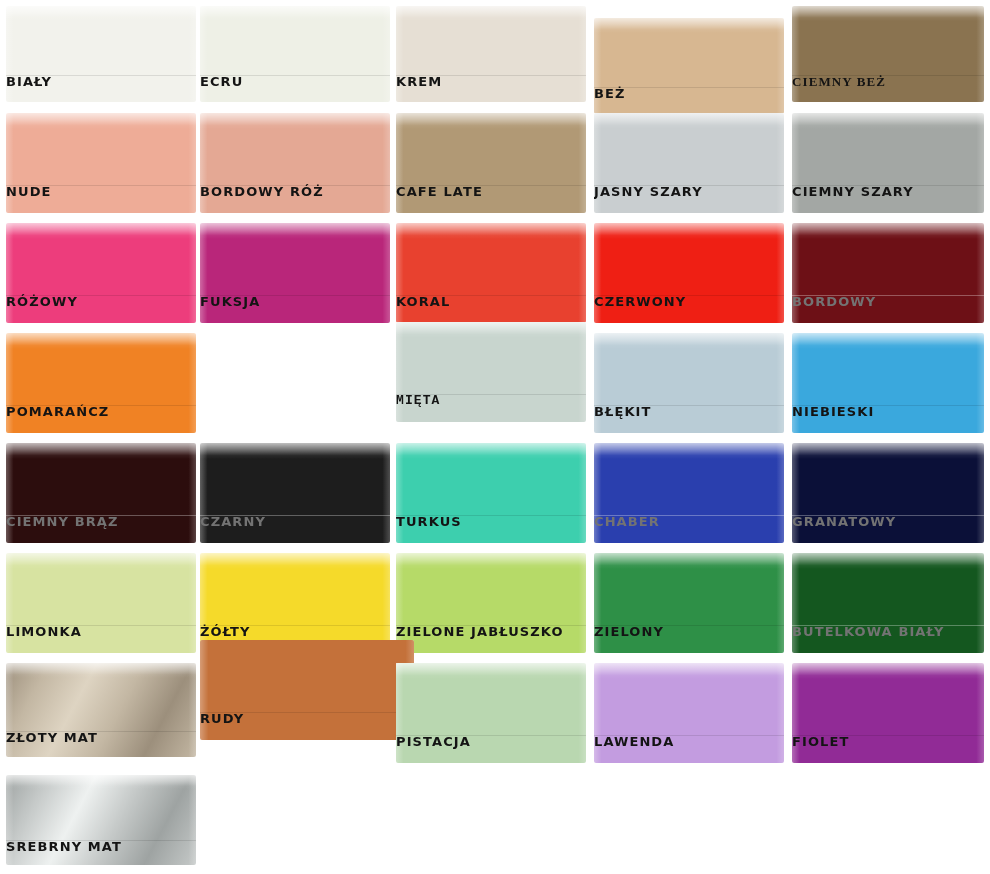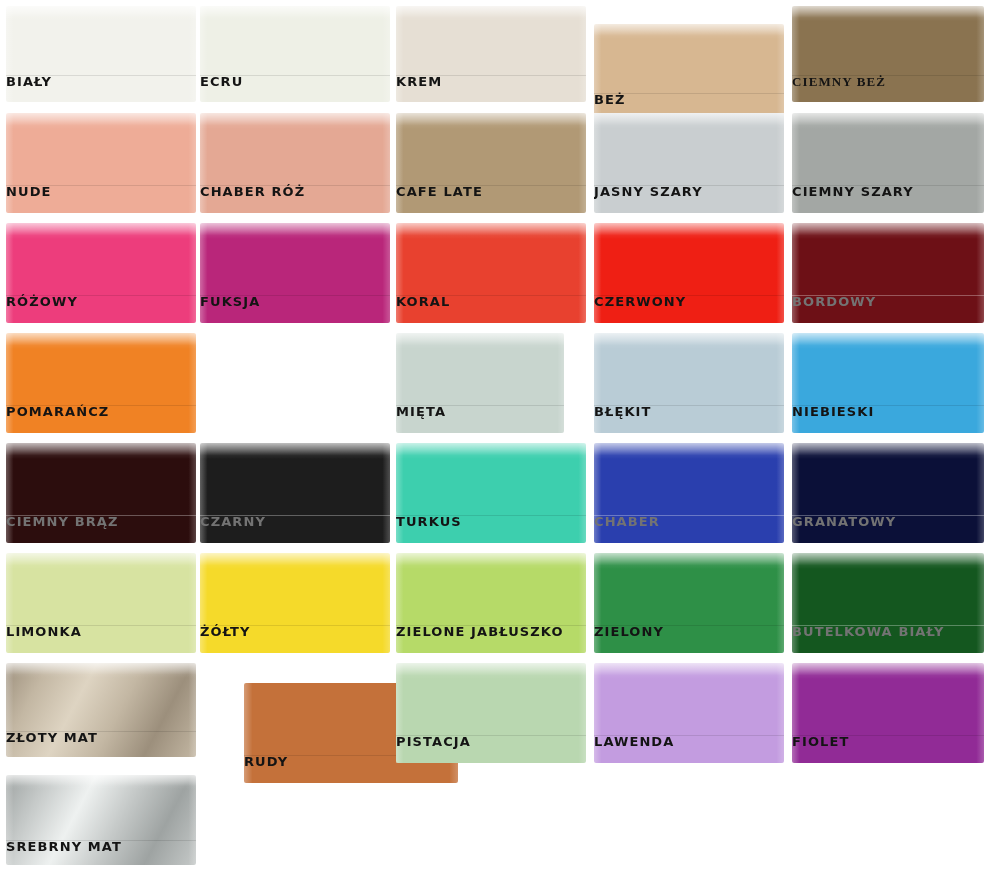--- a/index.html
+++ b/index.html
@@ -102,21 +102,21 @@
       <div class="seam dark"></div>
       <div class="label">ECRU</div>
     </div>
     <div class="swatch" style="left: 396px; top: 6px; width: 190px; height: 96px;">
       <div class="body" style="background: rgb(230, 223, 212);"></div>
       <div class="edges"></div>
       <div class="gloss"></div>
       <div class="seam dark"></div>
       <div class="label">KREM</div>
     </div>
-    <div class="swatch" style="left: 594px; top: 24px; width: 190px; height: 96px;">
+    <div class="swatch" style="left: 594px; top: 18px; width: 190px; height: 96px;">
       <div class="body" style="background: rgb(215, 183, 145);"></div>
       <div class="edges"></div>
       <div class="gloss"></div>
       <div class="seam dark"></div>
       <div class="label">BEŻ</div>
     </div>
     <div class="swatch" style="left: 792px; top: 6px; width: 192px; height: 96px; font-family: Liberation Serif, serif;">
       <div class="body" style="background: rgb(138, 115, 80);"></div>
       <div class="edges"></div>
       <div class="gloss"></div>
@@ -128,21 +128,21 @@
       <div class="edges"></div>
       <div class="gloss"></div>
       <div class="seam dark"></div>
       <div class="label">NUDE</div>
     </div>
     <div class="swatch" style="left: 200px; top: 113px; width: 190px; height: 100px;">
       <div class="body" style="background: rgb(228, 168, 148);"></div>
       <div class="edges"></div>
       <div class="gloss"></div>
       <div class="seam dark"></div>
-      <div class="label">CHABER RÓŻ</div>
+      <div class="label">BORDOWY RÓŻ</div>
     </div>
     <div class="swatch" style="left: 396px; top: 113px; width: 190px; height: 100px;">
       <div class="body" style="background: rgb(177, 153, 117);"></div>
       <div class="edges"></div>
       <div class="gloss"></div>
       <div class="seam dark"></div>
       <div class="label">CAFE LATE</div>
     </div>
     <div class="swatch" style="left: 594px; top: 113px; width: 190px; height: 100px;">
       <div class="body" style="background: rgb(201, 206, 208);"></div>
@@ -193,21 +193,21 @@
       <div class="seam"></div>
       <div class="label light">BORDOWY</div>
     </div>
     <div class="swatch" style="left: 6px; top: 333px; width: 190px; height: 100px;">
       <div class="body" style="background: rgb(240, 130, 36);"></div>
       <div class="edges"></div>
       <div class="gloss"></div>
       <div class="seam dark"></div>
       <div class="label">POMARAŃCZ</div>
     </div>
-    <div class="swatch" style="left: 396px; top: 333px; width: 168px; height: 100px;">
+    <div class="swatch" style="left: 396px; top: 322px; width: 190px; height: 100px; font-family: Liberation Mono, monospace;">
       <div class="body" style="background: rgb(200, 213, 206);"></div>
       <div class="edges"></div>
       <div class="gloss"></div>
       <div class="seam dark"></div>
       <div class="label">MIĘTA</div>
     </div>
     <div class="swatch" style="left: 594px; top: 333px; width: 190px; height: 100px;">
       <div class="body" style="background: rgb(185, 204, 214);"></div>
       <div class="edges"></div>
       <div class="gloss"></div>
@@ -291,21 +291,21 @@
       <div class="seam"></div>
       <div class="label light">BUTELKOWA BIAŁY</div>
     </div>
     <div class="swatch metal" style="left: 6px; top: 663px; width: 190px; height: 94px; --m1: #9c8f7c; --m2: #c3b7a3; --m3: #ded4c2;">
       <div class="body"></div>
       <div class="edges"></div>
       <div class="gloss"></div>
       <div class="seam dark"></div>
       <div class="label">ZŁOTY MAT</div>
     </div>
-    <div class="swatch" style="left: 200px; top: 683px; width: 214px; height: 100px; margin-left: 44px;">
+    <div class="swatch" style="left: 200px; top: 640px; width: 214px; height: 100px;">
       <div class="body" style="background: rgb(196, 113, 58);"></div>
       <div class="edges"></div>
       <div class="seam dark"></div>
       <div class="label">RUDY</div>
     </div>
     <div class="swatch" style="left: 396px; top: 663px; width: 190px; height: 100px;">
       <div class="body" style="background: rgb(185, 215, 176);"></div>
       <div class="edges"></div>
       <div class="gloss"></div>
       <div class="seam dark"></div>

